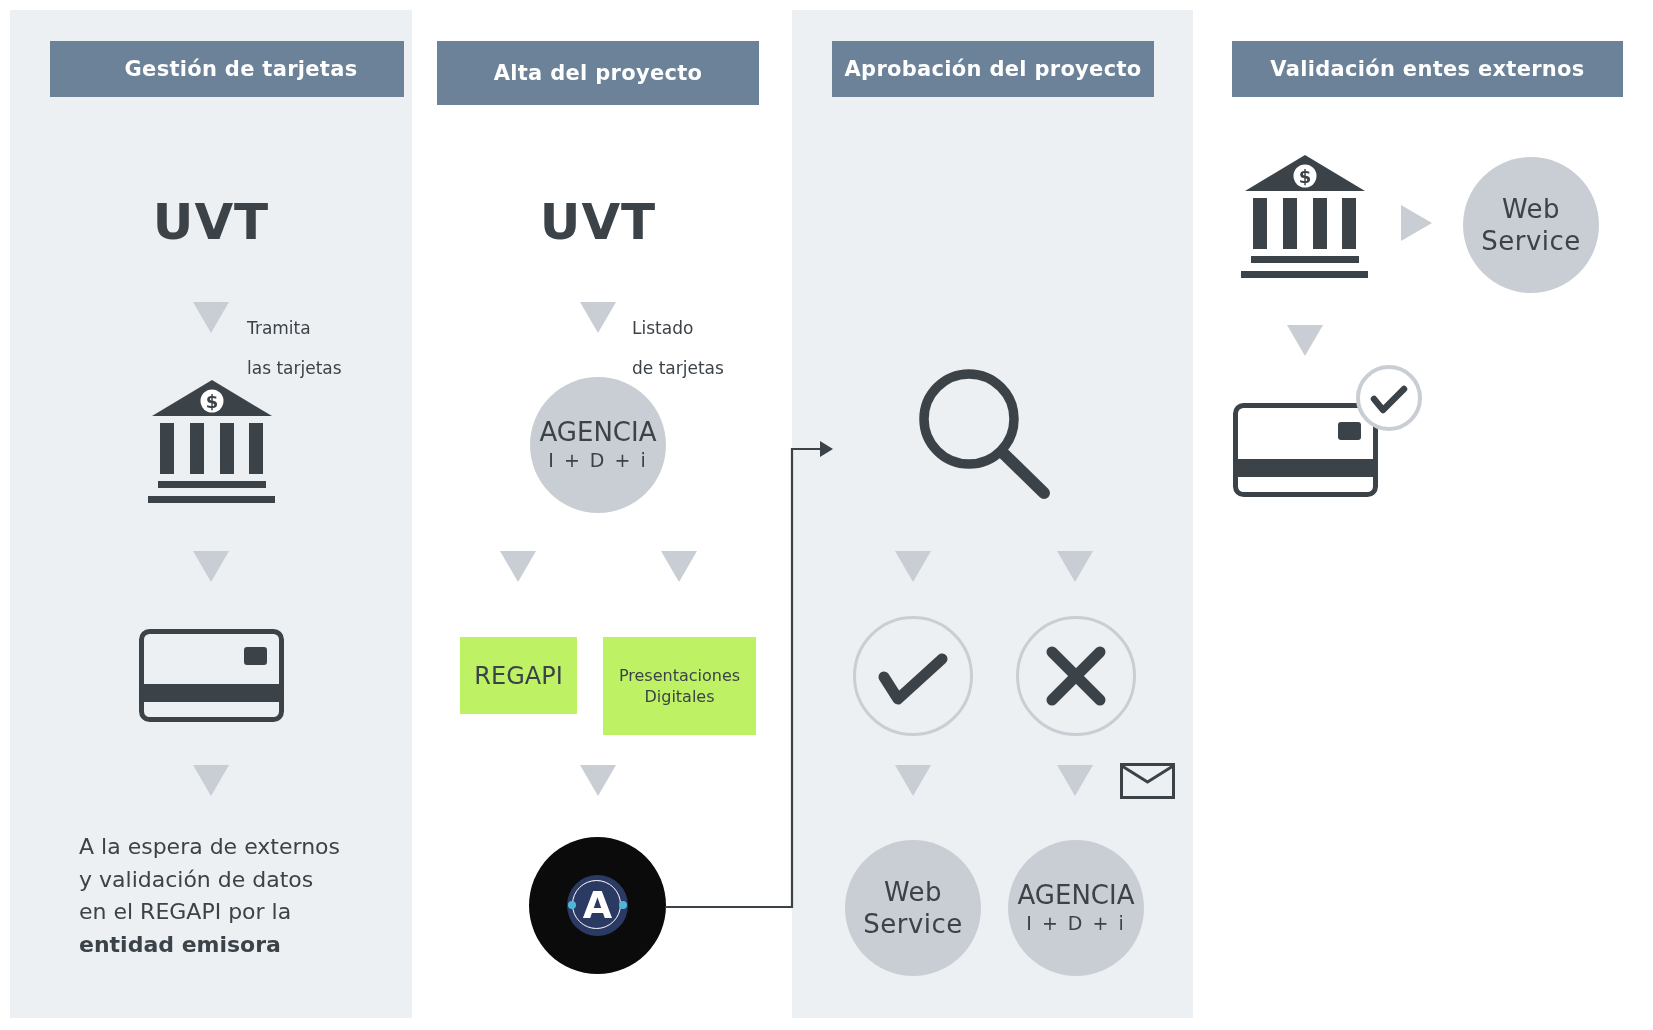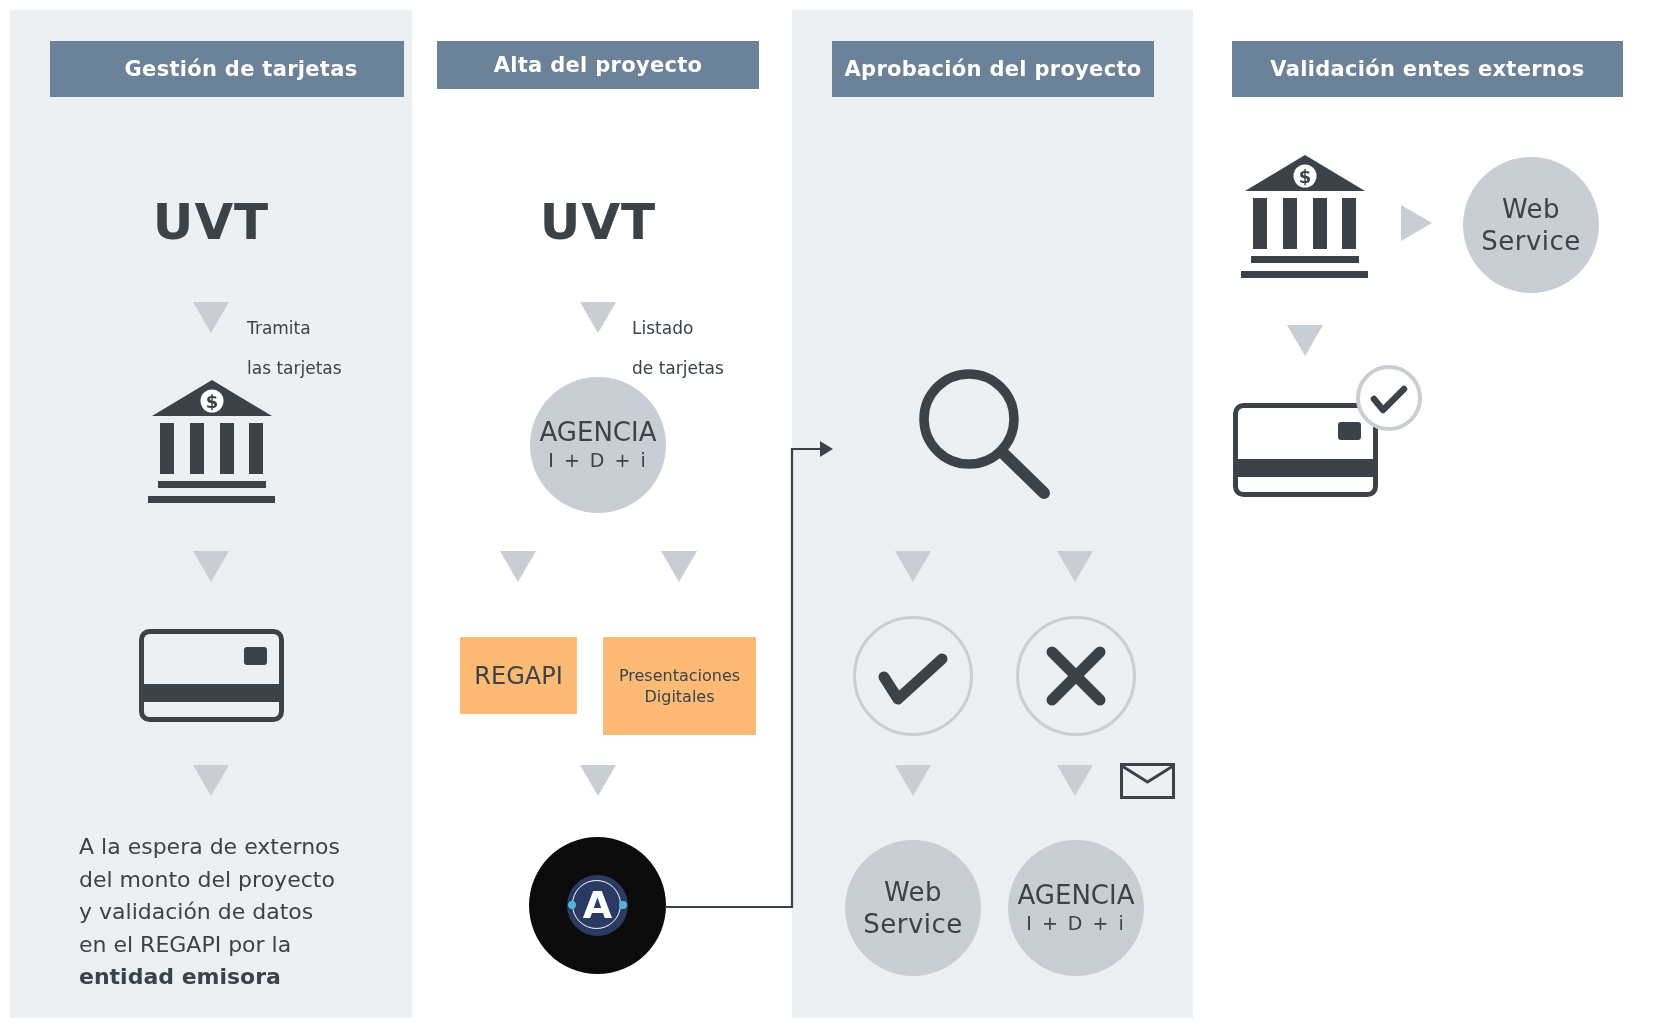--- a/index.html
+++ b/index.html
@@ -16,34 +16,34 @@
               border-right: 18px solid transparent; border-top: 31px solid #c9ced4; }
   .tri-right { position: absolute; width: 0; height: 0; border-top: 18px solid transparent;
                border-bottom: 18px solid transparent; border-left: 31px solid #c9ced4; }
   .note { position: absolute; font-size: 17px; line-height: 20px; color: #3b4349; white-space: pre-line; }
   .bubble { position: absolute; border-radius: 50%; background: #c9ced4; color: #3b4349;
             display: flex; flex-direction: column; align-items: center; justify-content: center;
             text-align: center; }
   .bubble .l1 { font-size: 26px; line-height: 30px; font-weight: 500; }
   .bubble .l2 { font-size: 19px; line-height: 26px; letter-spacing: 2px; }
   .bubble.ws .l1, .bubble.ws .l2 { font-size: 26px; line-height: 32px; letter-spacing: 0.5px; }
-  .box { position: absolute; background: #fdba74; color: #3b4349; display: flex; flex-direction: column;
+  .box { position: absolute; background: #bef264; color: #3b4349; display: flex; flex-direction: column;
          align-items: center; justify-content: center; text-align: center; }
   .desc { position: absolute; font-size: 22px; line-height: 32.5px; color: #3b4349; }
   .desc b { font-weight: bold; }
   svg { position: absolute; overflow: visible; }
 </style>
 </head>
 <body>
 
 <div class="panel" style="left:10px;top:10px;width:402px;height:1008px;"></div>
 <div class="panel" style="left:792px;top:10px;width:401px;height:1008px;"></div>
 
 <div class="header" style="left:50px;top:41px;width:326px;height:56px;padding-left:28px;">Gestión de tarjetas</div>
-<div class="header" style="left:437px;top:41px;width:322px;height:48px;">Alta del proyecto</div>
+<div class="header" style="left:437px;top:41px;width:322px;height:64px;">Alta del proyecto</div>
 <div class="header" style="left:832px;top:41px;width:322px;height:56px;">Aprobación del proyecto</div>
 <div class="header" style="left:1220px;top:41px;width:391px;height:56px;margin-left:12px;">Validación entes externos</div>
 
 <div class="uvt" style="left:111px;top:197px;">UVT</div>
 <div class="tri-down" style="left:193px;top:302px;"></div>
 <div class="note" style="left:247px;top:298px;">
   <div>Tramita</div>
   <div>las tarjetas</div>
 </div>
 
@@ -64,21 +64,20 @@
 <svg style="left:139px;top:629px;" width="145" height="93" viewBox="0 0 145 93">
   <rect x="2.5" y="2.5" width="140" height="88" rx="8" ry="8" fill="none" stroke="#3b4349" stroke-width="5"></rect>
   <rect x="2.5" y="55" width="140" height="18" fill="#3b4349"></rect>
   <rect x="105" y="18" width="23" height="18" rx="3" fill="#3b4349"></rect>
 </svg>
 
 <div class="tri-down" style="left:193px;top:765px;"></div>
 
 <div class="desc" style="left:79px;top:831px;width:320px;">
   <div>A la espera de externos</div>
-  <div>del monto del proyecto</div>
   <div>y validación de datos</div>
   <div>en el REGAPI por la</div>
   <div><b>entidad emisora</b></div>
 </div>
 
 <div class="uvt" style="left:498px;top:197px;">UVT</div>
 <div class="tri-down" style="left:580px;top:302px;"></div>
 <div class="note" style="left:632px;top:298px;">
   <div>Listado</div>
   <div>de tarjetas</div>

